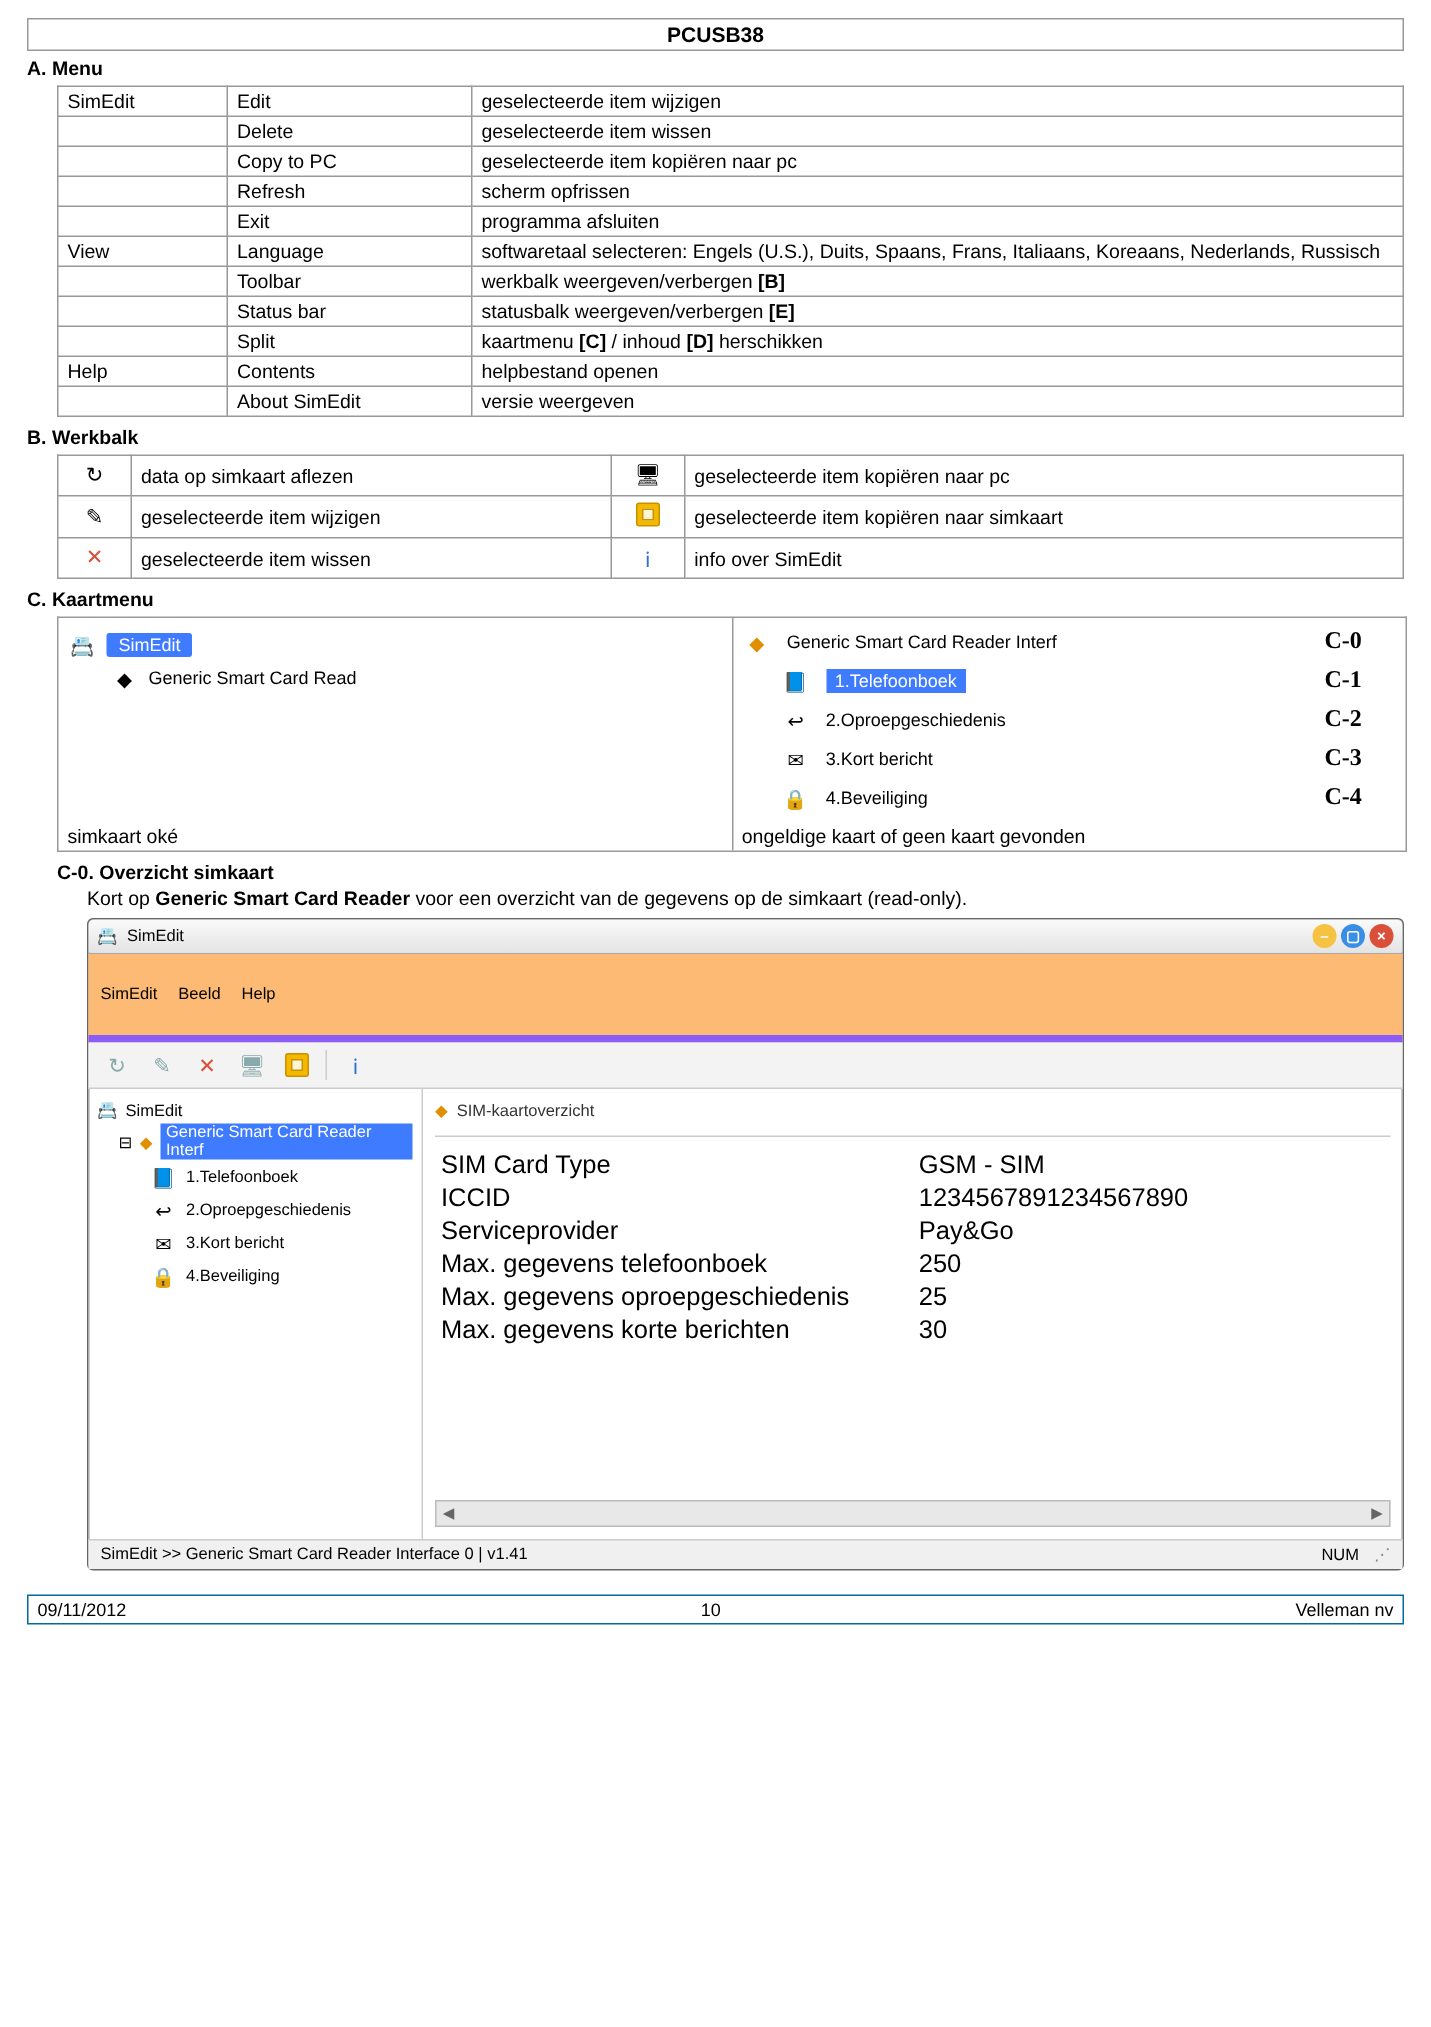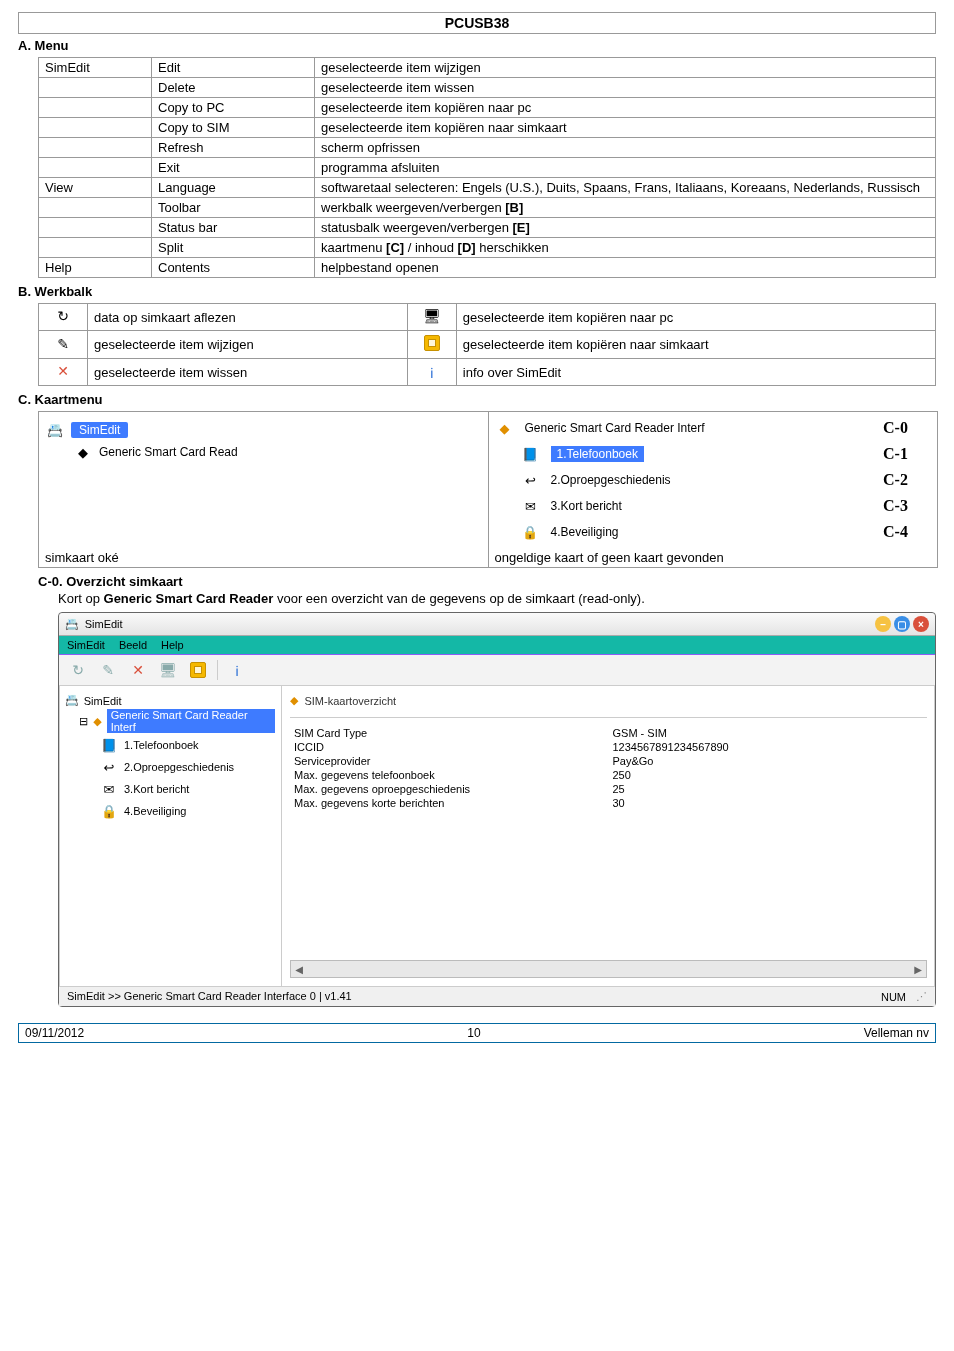--- a/index.html
+++ b/index.html
@@ -27,35 +27,35 @@
 .subsection-title{font-weight:bold;margin:6px 0 2px}
 .subdesc{font-size:13px;margin:0 0 6px;padding-left:20px}
 .app-window{border:1px solid #666;border-radius:4px;margin-left:20px;font-size:11px;box-shadow:0 0 0 1px #ccc inset}
 .titlebar{display:flex;align-items:center;justify-content:space-between;padding:3px 6px;background:linear-gradient(#fafafa,#e4e4e4);border-bottom:1px solid #aaa;border-radius:4px 4px 0 0}
 .titlebar .tl{display:flex;align-items:center;gap:6px}
 .winbtns{display:flex;gap:3px}
 .wb{width:16px;height:16px;border-radius:50%;display:inline-flex;align-items:center;justify-content:center;font-size:10px;color:#fff;font-weight:bold}
 .wb.min{background:#f6c242}
 .wb.max{background:#3a8ee6}
 .wb.cls{background:#d94f3a}
-.menubar{padding:3px 8px;background:#14b8a6;border-bottom:1px solid #8b5cf6}
+.menubar{padding:21px 8px;background:#fdba74;border-bottom:5px solid #8b5cf6}
 .menubar span{margin-right:14px}
 .toolbar{padding:4px 8px;background:#f3f3f3;border-bottom:1px solid #ccc;display:flex;gap:8px;align-items:center}
 .toolbar .tbic{width:22px;height:22px;display:inline-flex;align-items:center;justify-content:center;font-size:14px;color:#8aa}
 .app-body{display:flex;min-height:300px}
 .app-tree{width:210px;border-right:1px solid #ccc;padding:6px;font-size:11px}
 .app-tree .n{display:flex;align-items:center;gap:5px;margin:2px 0}
 .app-tree .n.ind1{margin-left:14px}
 .app-tree .n.ind2{margin-left:34px}
 .app-tree .seln{background:#3e7bff;color:#fff;padding:0 4px}
 .app-main{flex:1;padding:8px;display:flex;flex-direction:column}
 .panel-title{display:flex;align-items:center;gap:6px;padding-bottom:10px;color:#333}
 .hr{height:1px;background:#ccc;margin-bottom:8px}
 .props{flex:1;display:flex;flex-direction:column}
-table.props-t{border-collapse:collapse;width:100%;font-size:11px}
+table.props-t{border-collapse:collapse;width:100%;font-size:17px}
 table.props-t td{padding:1px 4px}
 .scrollbar-h{display:flex;align-items:center;border:1px solid #bbb;background:#e8e8e8;height:16px;margin-top:auto}
 .scrollbar-h .ar{width:16px;text-align:center;font-size:10px;color:#666}
 .scrollbar-h .track{flex:1}
 .statusbar{display:flex;justify-content:space-between;padding:3px 8px;background:#f0f0f0;border-top:1px solid #ccc;font-size:11px}
 .statusbar .r{display:flex;gap:10px;align-items:center}
 .footer{display:flex;justify-content:space-between;border:1px solid #0369a1;padding:2px 6px;margin-top:16px;font-size:12px}
 .small-ico{display:inline-block;width:20px;height:18px;font-size:14px;text-align:center}
 .sim-ic{display:inline-block;width:14px;height:14px;background:#f5b800;border:1px solid #c79100;border-radius:2px;position:relative}
 .sim-ic:before{content:"";position:absolute;top:3px;left:3px;width:6px;height:6px;background:#fff6d6;border:1px solid #c79100}
@@ -78,25 +78,20 @@
         <td style="width: 150px;">Delete</td>
         <td>geselecteerde item wissen</td>
       </tr>
       <tr>
         <td style="width: 100px; border-top: none transparent; border-bottom-color: rgb(153, 153, 153);"></td>
         <td style="width: 150px;">Copy to PC</td>
         <td>geselecteerde item kopiëren naar pc</td>
       </tr>
       <tr>
         <td style="width: 100px; border-top: none transparent; border-bottom-color: rgb(153, 153, 153);"></td>
-        <td style="width: 150px;">Copy to SIM</td>
-        <td>geselecteerde item kopiëren naar simkaart</td>
-      </tr>
-      <tr>
-        <td style="width: 100px; border-top: none transparent; border-bottom-color: rgb(153, 153, 153);"></td>
         <td style="width: 150px;">Refresh</td>
         <td>scherm opfrissen</td>
       </tr>
       <tr>
         <td style="width: 100px; border-top: none transparent; border-bottom-color: rgb(153, 153, 153);"></td>
         <td style="width: 150px;">Exit</td>
         <td>programma afsluiten</td>
       </tr>
       <tr>
         <td style="width: 100px;">View</td>
@@ -115,20 +110,25 @@
       </tr>
       <tr>
         <td style="width: 100px; border-top: none transparent; border-bottom-color: rgb(153, 153, 153);"></td>
         <td style="width: 150px;">Split</td>
         <td>kaartmenu <b>[C]</b> / inhoud <b>[D]</b> herschikken</td>
       </tr>
       <tr>
         <td style="width: 100px;">Help</td>
         <td style="width: 150px;">Contents</td>
         <td>helpbestand openen</td>
+      </tr>
+      <tr>
+        <td style="width: 100px; border-top: none transparent; border-bottom-color: rgb(153, 153, 153);"></td>
+        <td style="width: 150px;">About SimEdit</td>
+        <td>versie weergeven</td>
       </tr>
     </tbody>
 </table>
 
 <div class="section-title">B. Werkbalk</div>
 <table class="werk" style="margin-left:20px;width:calc(100% - 20px)">
 <tbody id="werk-body">
       <tr>
         <td class="ic"><span class="small-ico">↻</span></td>
         <td>data op simkaart aflezen</td>

